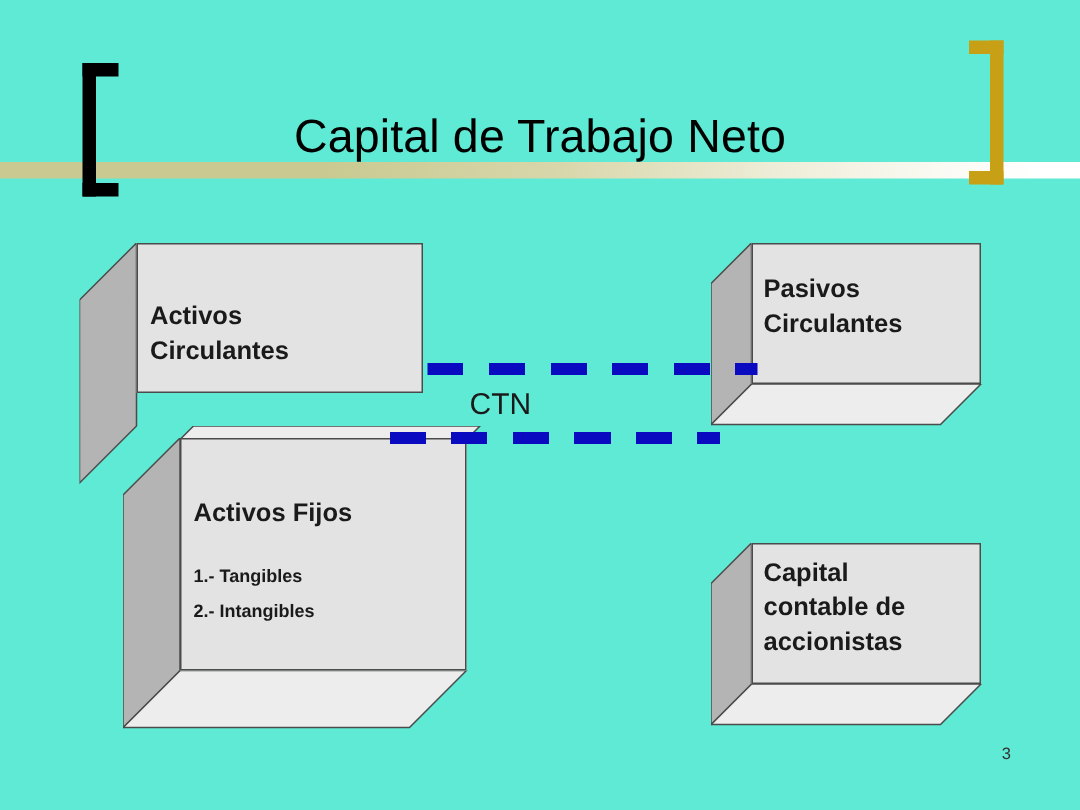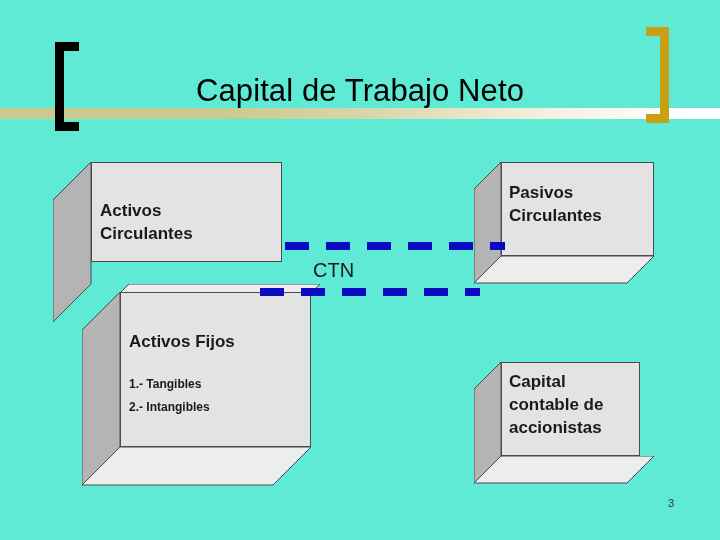--- a/index.html
+++ b/index.html
@@ -201,21 +201,21 @@
       <svg width="181" height="29" viewBox="0 0 181 29">
         <polygon points="27,0 180,0 153,27 0,27" fill="#ededed" stroke="#4b4b4b" stroke-width="1"></polygon>
       </svg>
     </div>
     <div class="face-front"></div>
     <div class="box-text" style="left:8px; top:19px;">Pasivos
 Circulantes</div>
   </div>
 
 
-  <div class="box3d" style="left:501px; top:362px; width:139px; height:94px;">
+  <div class="box3d" style="left:501px; top:362px; width:153px; height:94px;">
     <div class="face-side" style="left:-27px; top:0; width:28px; height:122px;">
       <svg width="28" height="122" viewBox="0 0 28 122">
         <polygon points="0,27 27,0 27,94 0,121" fill="#b4b4b4" stroke="#4b4b4b" stroke-width="1"></polygon>
       </svg>
     </div>
     <div class="face-bottom" style="left:-27px; top:94px; width:181px; height:29px;">
       <svg width="181" height="29" viewBox="0 0 181 29">
         <polygon points="27,0 180,0 153,27 0,27" fill="#ededed" stroke="#4b4b4b" stroke-width="1"></polygon>
       </svg>
     </div>

